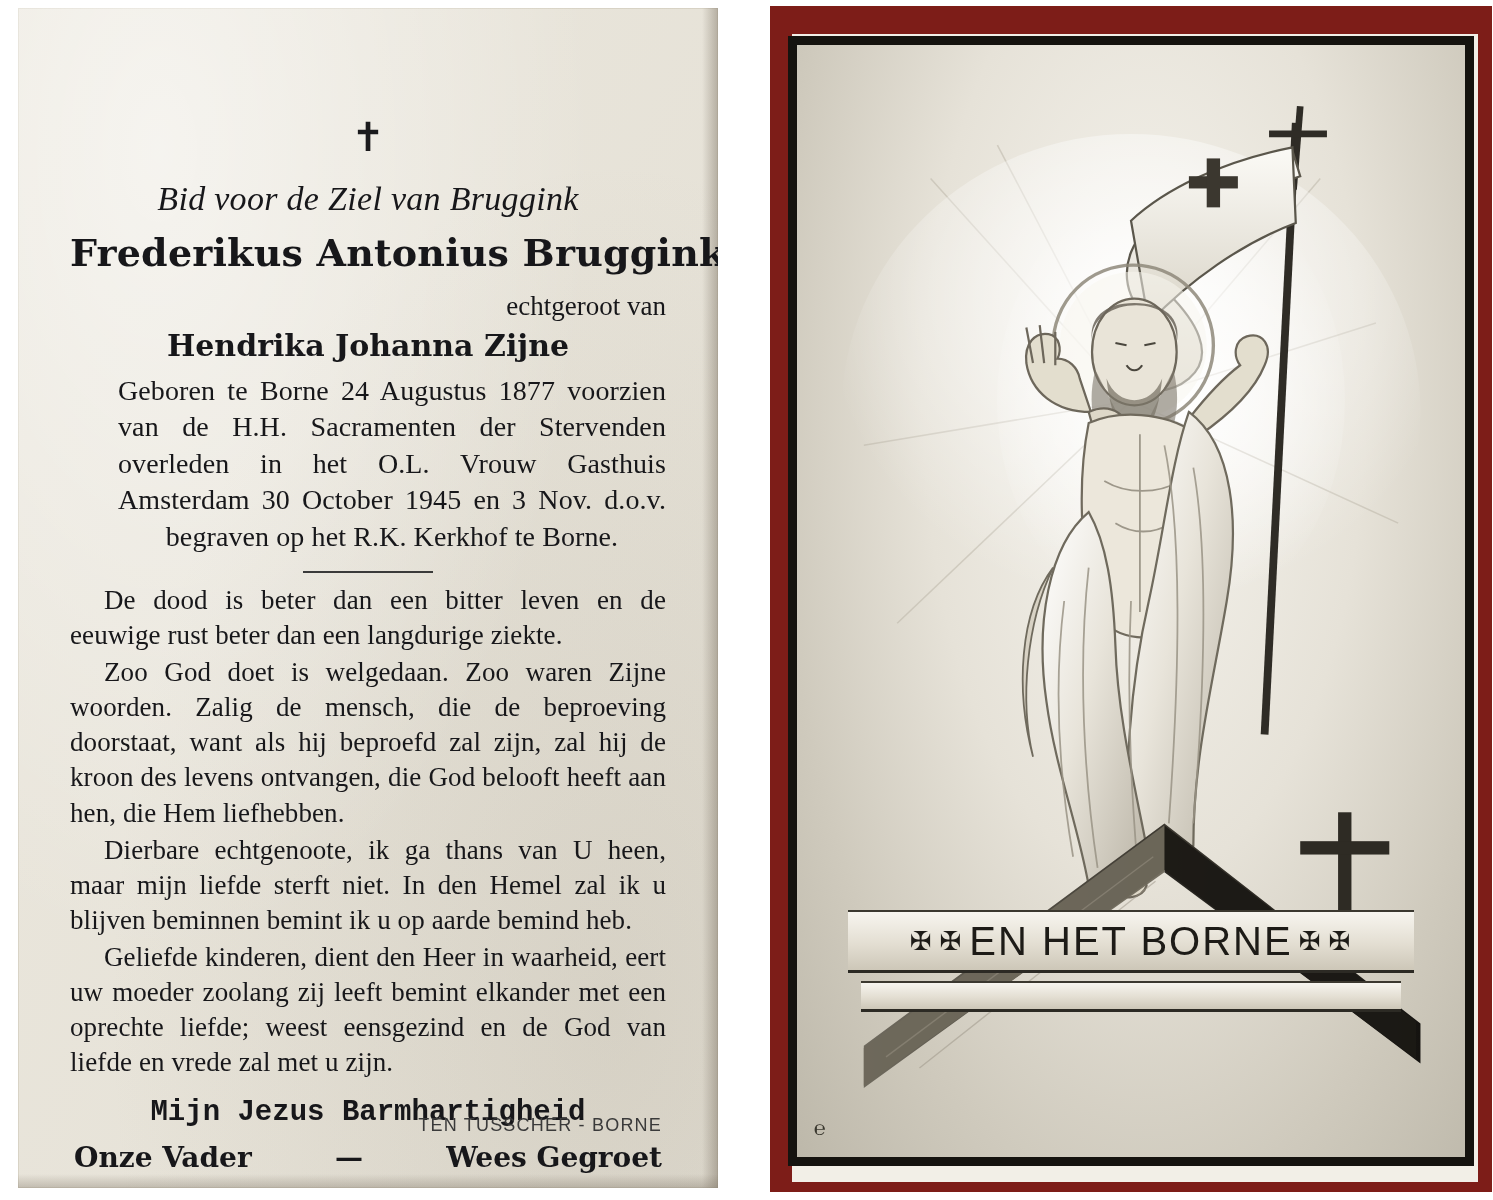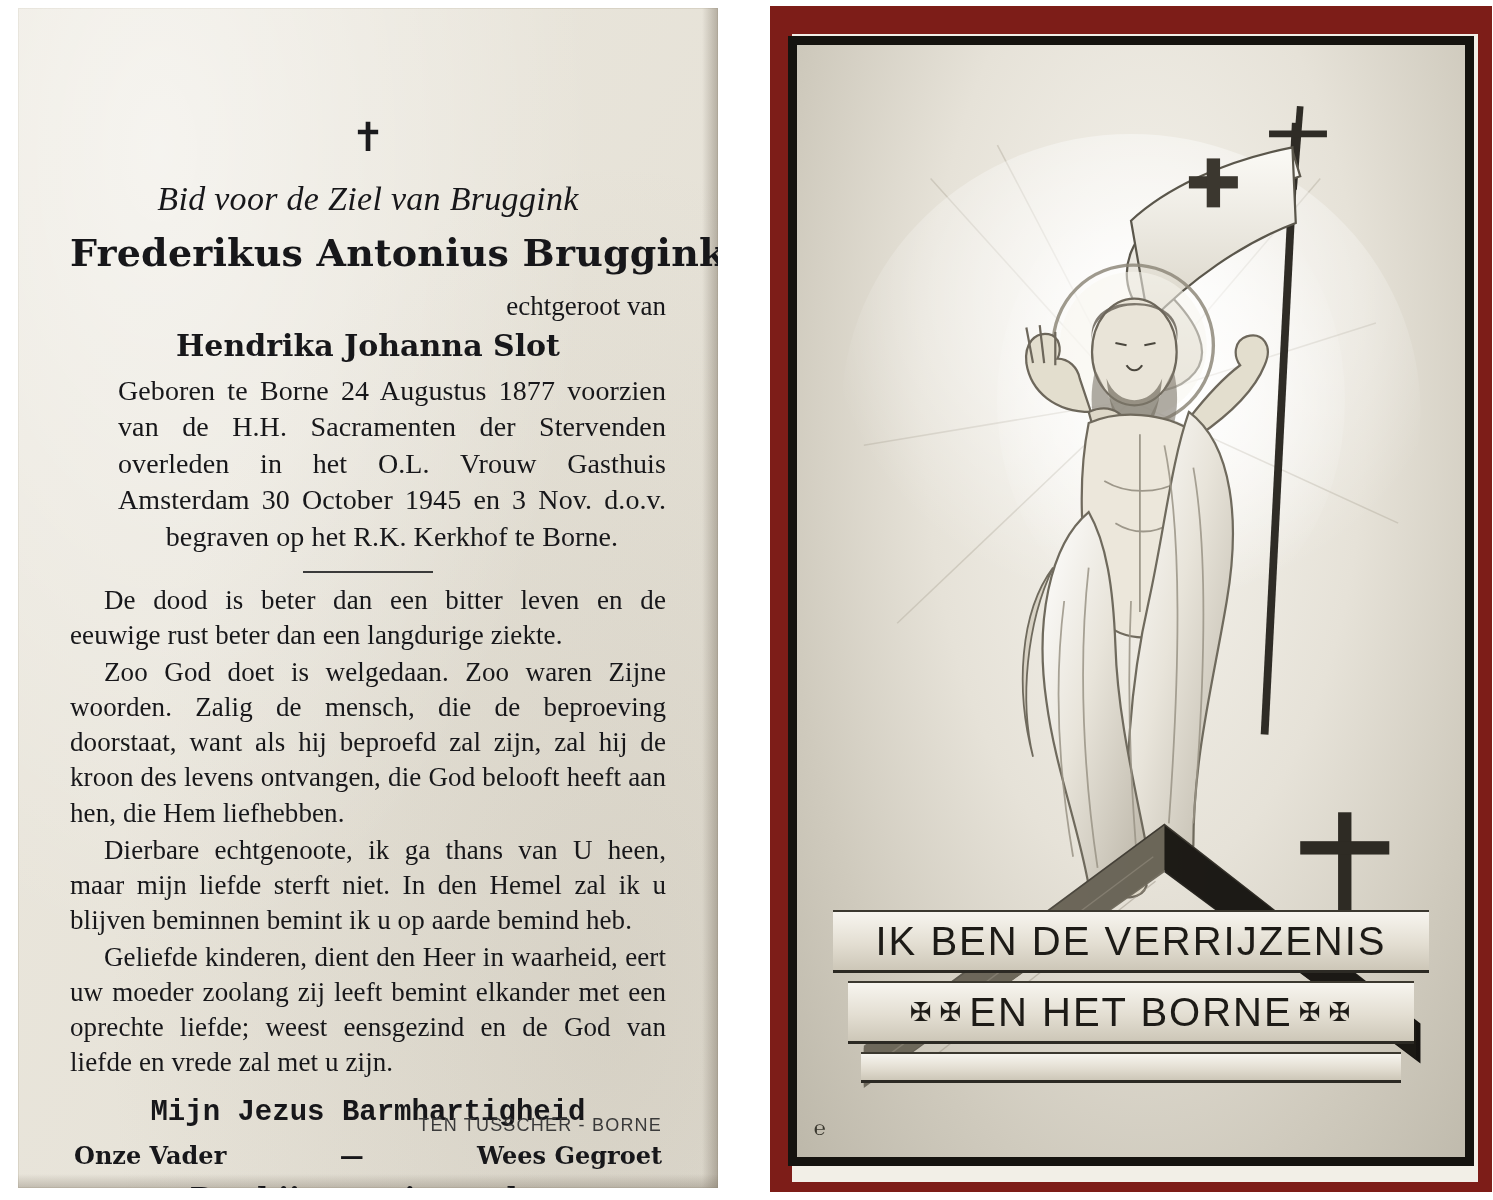--- a/index.html
+++ b/index.html
@@ -139,21 +139,21 @@
     font-size: 29px;
     margin-top: 16px;
     font-family: Liberation Mono, monospace;
   }
 
   .prayer-row {
     display: flex;
     justify-content: space-between;
     align-items: center;
     font-weight: 700;
-    font-size: 24px;
+    font-size: 28px;
     margin-top: 12px;
     font-family: "DejaVu Serif", serif;
     padding: 0 4px;
   }
 
   .rest {
     text-align: center;
     font-weight: 700;
     font-size: 29px;
     margin-top: 12px;
@@ -287,21 +287,21 @@
     <div class="left-inner">
 
       <div class="cross-top">✝</div>
 
       <div class="bid-line">Bid voor de Ziel van Bruggink</div>
 
       <div class="name">Frederikus Antonius Bruggink</div>
 
       <div class="spouse-label">echtgeroot van</div>
 
-      <div class="spouse-name">Hendrika Johanna Slot</div>
+      <div class="spouse-name">Hendrika Johanna Zijne</div>
 
       <div class="bio">Geboren te Borne 24 Augustus 1877 voorzien van de H.H. Sacramenten der Stervenden overleden in het O.L. Vrouw Gasthuis Amsterdam 30 October 1945 en 3 Nov. d.o.v. begraven op het R.K. Kerkhof te Borne.</div>
 
       <div class="rule"></div>
 
       <p class="para">De dood is beter dan een bitter leven en de eeuwige rust beter dan een langdurige ziekte.</p>
       <p class="para">Zoo God doet is welgedaan. Zoo waren Zijne woorden. Zalig de mensch, die de beproeving doorstaat, want als hij beproefd zal zijn, zal hij de kroon des levens ontvangen, die God belooft heeft aan hen, die Hem liefhebben.</p>
       <p class="para">Dierbare echtgenoote, ik ga thans van U heen, maar mijn liefde sterft niet. In den Hemel zal ik u blijven beminnen bemint ik u op aarde bemind heb.</p>
       <p class="para">Geliefde kinderen, dient den Heer in waarheid, eert uw moeder zoolang zij leeft bemint elkander met een oprechte liefde; weest eensgezind en de God van liefde en vrede zal met u zijn.</p>
 
@@ -438,21 +438,20 @@
           <path d="M330 700 L 560 880 L 560 920 L 330 748 Z" fill="#18161200"></path>
           <path d="M330 702 L 556 878 L 556 912 L 330 744 Z" fill="#1b1915" opacity="0.95"></path>
           <path d="M60 902 L 330 702 L 330 744 L 60 936 Z" fill="#6e685b" opacity="0.95"></path>
           <g stroke="#9b9486" stroke-width="1.3" opacity="0.5">
             <line x1="80" y1="910" x2="320" y2="730"></line>
             <line x1="110" y1="920" x2="322" y2="752"></line>
           </g>
         </svg>
 
         <div class="banner-wrap">
-          <div class="banner-line banner-1">IK BEN DE VERRIJZENIS</div>
           <div class="banner-line banner-2">
             <span class="maltese">✠</span>
             <span class="maltese">✠</span>
             <span>EN HET BORNE</span>
             <span class="maltese">✠</span>
             <span class="maltese">✠</span>
           </div>
           <div class="banner-line banner-3"></div>
         </div>
 

